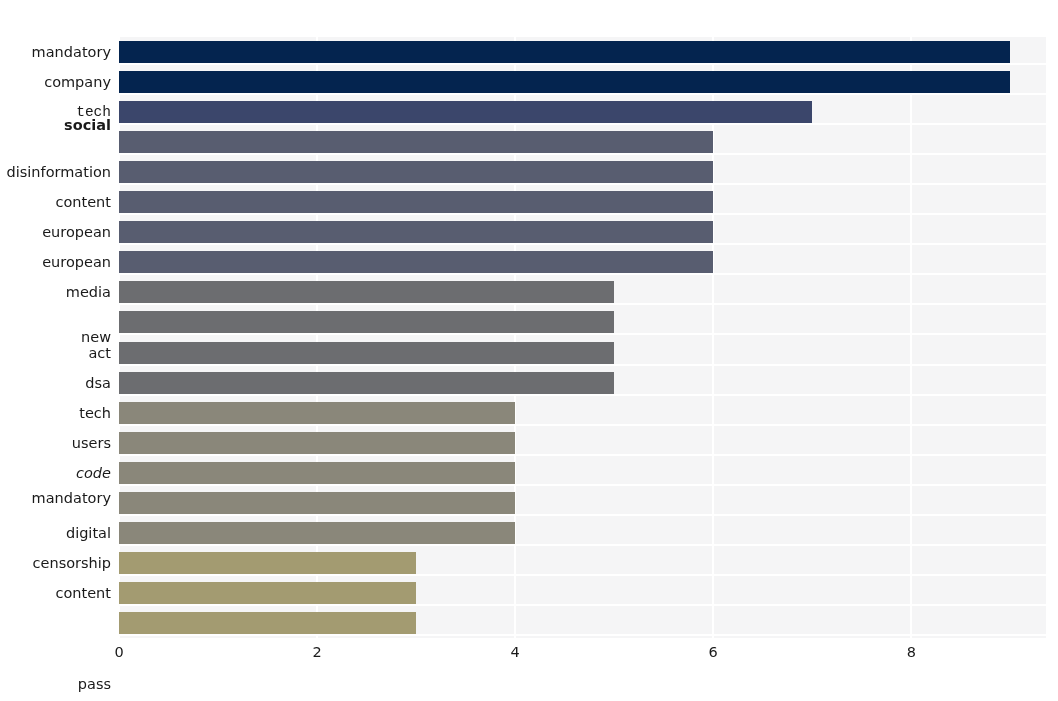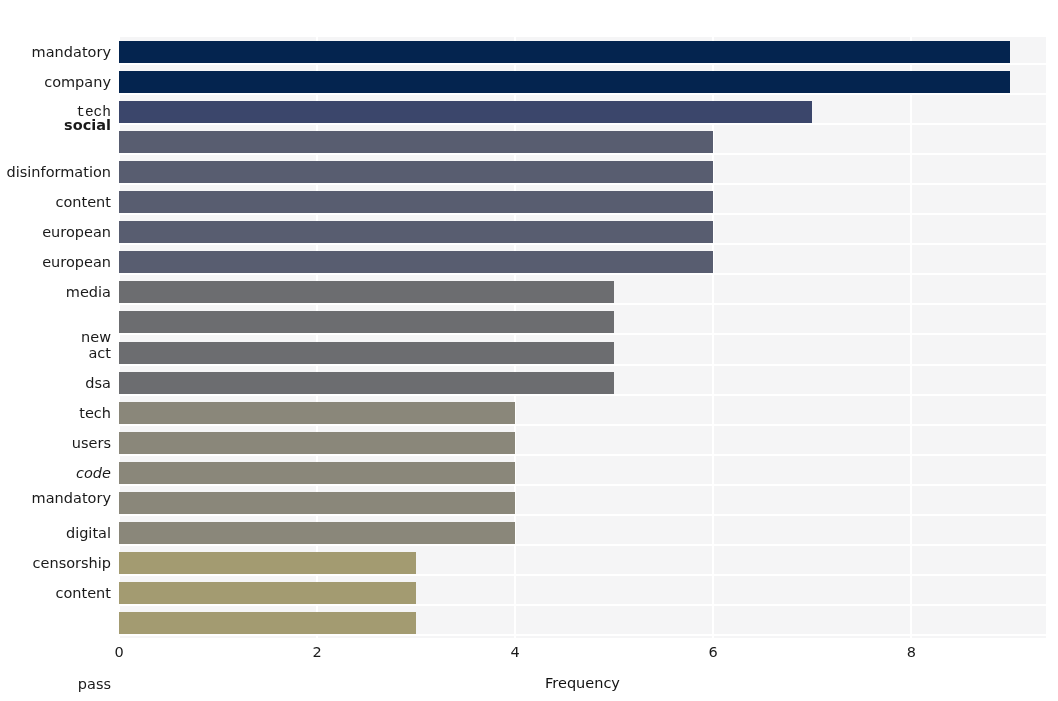--- a/index.html
+++ b/index.html
@@ -248,15 +248,14 @@
     </div>
 
   <div id="x-axis-labels">
       <div class="x-tick-label" style="left: 119px;">0</div>
       <div class="x-tick-label" style="left: 317.077px;">2</div>
       <div class="x-tick-label" style="left: 515.154px;">4</div>
       <div class="x-tick-label" style="left: 713.231px;">6</div>
       <div class="x-tick-label" style="left: 911.308px;">8</div>
     </div>
 
-  <div id="x-axis-title">Frequency</div>
 
 </div>
 
 </body></html>

